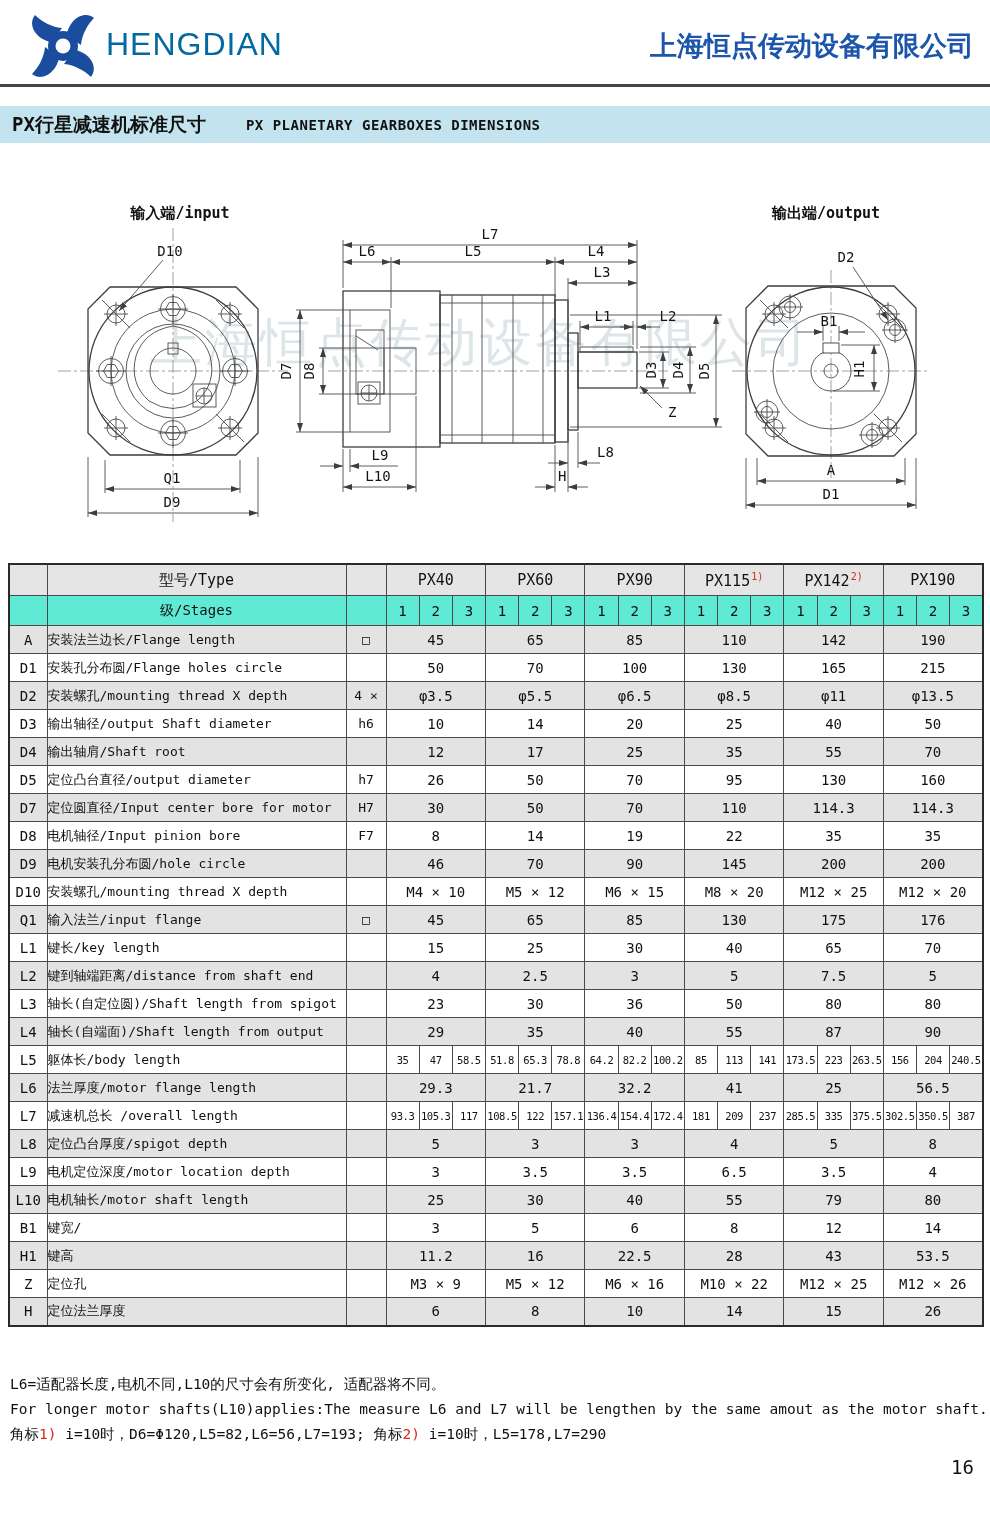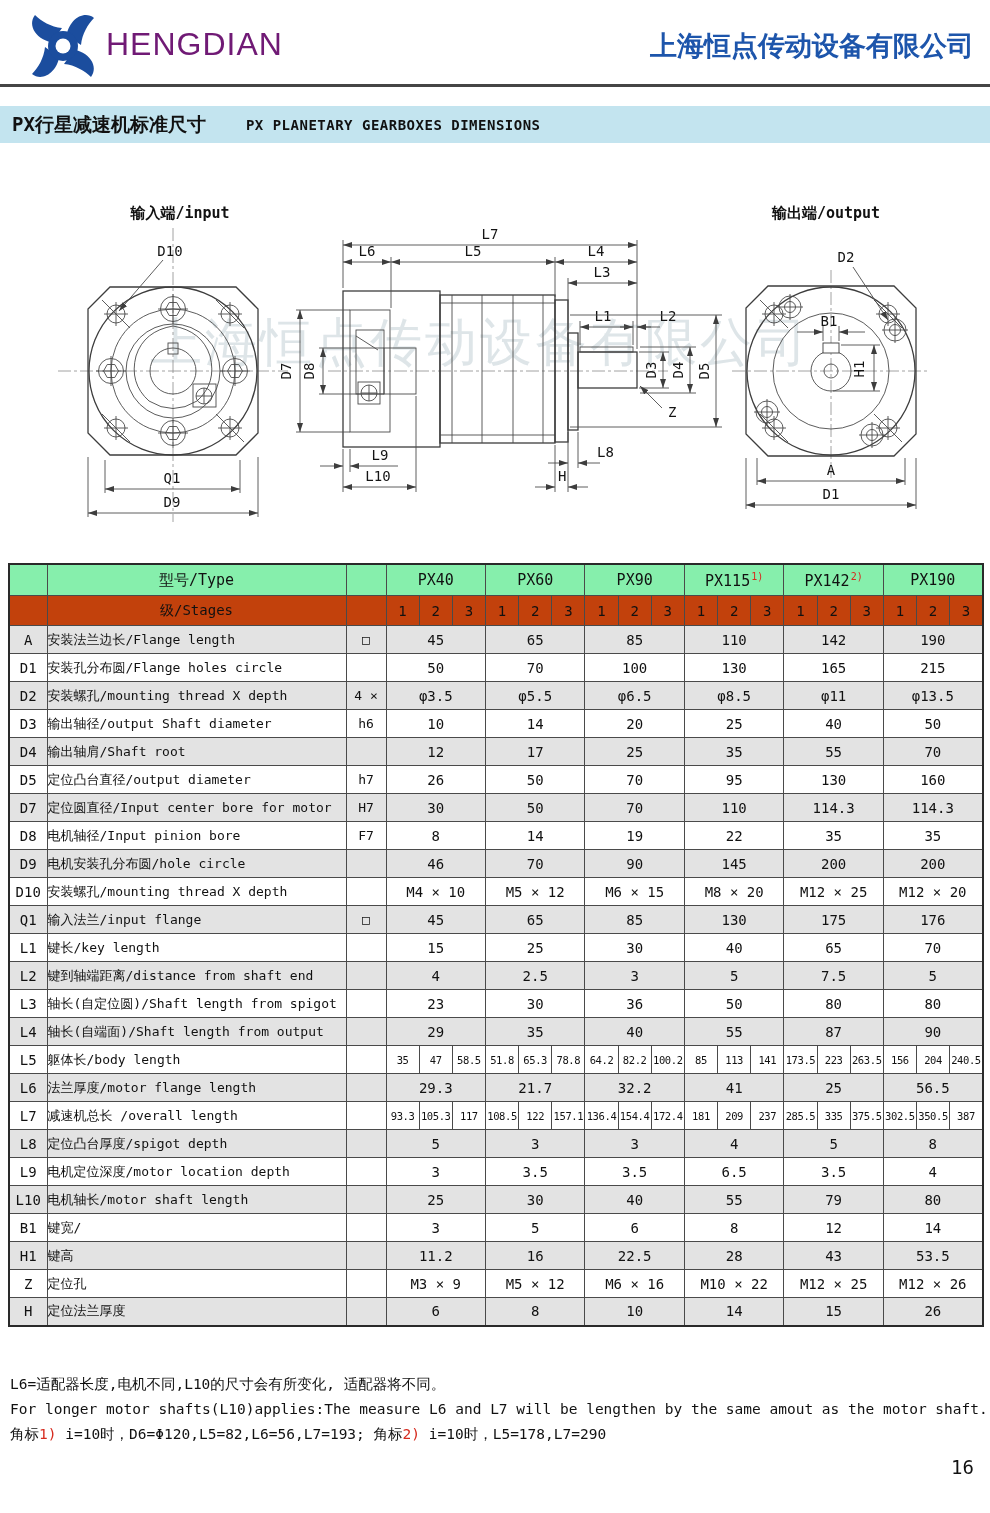--- a/index.html
+++ b/index.html
@@ -3,21 +3,21 @@
 <meta charset="utf-8">
 <style>
   html,body{margin:0;padding:0;}
   body{width:990px;height:1513px;position:relative;background:#fff;
        font-family:"DejaVu Sans Mono","DejaVu Sans",sans-serif;color:#111;}
   .abs{position:absolute;}
 
   
   .brand-logo{left:26px;top:8px;}
   .brand-text{left:106px;top:26px;font-family:"Liberation Sans",sans-serif;
-              font-size:32px;color:#701a75;letter-spacing:1px;}
+              font-size:32px;color:#0369a1;letter-spacing:1px;}
   .company{right:16px;top:28px;font-size:27px;font-weight:bold;color:#1d55ab;
            font-family:"DejaVu Sans",sans-serif;}
   .rule{left:0;top:84px;width:990px;height:3px;background:#454545;}
 
   
   .title-bar{left:0;top:106px;width:990px;height:37px;background:#c3e4ef;
              display:flex;align-items:center;}
   .title-zh{font-size:19px;font-weight:bold;margin-left:12px;}
   .title-en{font-size:14px;font-weight:bold;margin-left:40px;letter-spacing:.5px;}
 
@@ -29,22 +29,22 @@
   .cl{stroke:#8a8a8a;stroke-width:.8;fill:none;stroke-dasharray:13 3 3 3;}
   .lbl{font-size:14px;fill:#141414;}
   .cap{font-size:15px;font-weight:bold;fill:#111;}
   .wm{font-size:52px;fill:#c9d5da;opacity:.6;letter-spacing:3px;}
 
   
   #dim-table{border-collapse:collapse;table-layout:fixed;width:974px;
              border:2px solid #2a2a2a;}
   #dim-table th,#dim-table td{border:1px solid #4a4a4a;text-align:center;
              padding:0;overflow:hidden;white-space:nowrap;font-weight:normal;}
-  #dim-table th.hd1{background:#86efac;height:30px;font-size:15px;}
-  #dim-table th.hd2{background:#c2410c;height:29px;font-size:14px;}
+  #dim-table th.hd1{background:#e5e5e5;height:30px;font-size:15px;}
+  #dim-table th.hd2{background:#5eead4;height:29px;font-size:14px;}
   #dim-table tbody tr{height:28px;}
   #dim-table td{font-size:14px;background:#fff;}
   #dim-table td.desc{text-align:left;padding-left:0;font-size:13px;}
   #dim-table td.qual{font-size:13px;}
   #dim-table td.per-stage{font-size:10.5px;letter-spacing:-.4px;}
   #dim-table tr.shade td{background:#e3e3e3;}
   .msup{color:#d62b1f;font-size:10px;vertical-align:super;margin-left:1px;}
 
   
   .notes{left:10px;top:1372px;font-size:14.5px;line-height:1.72;}

